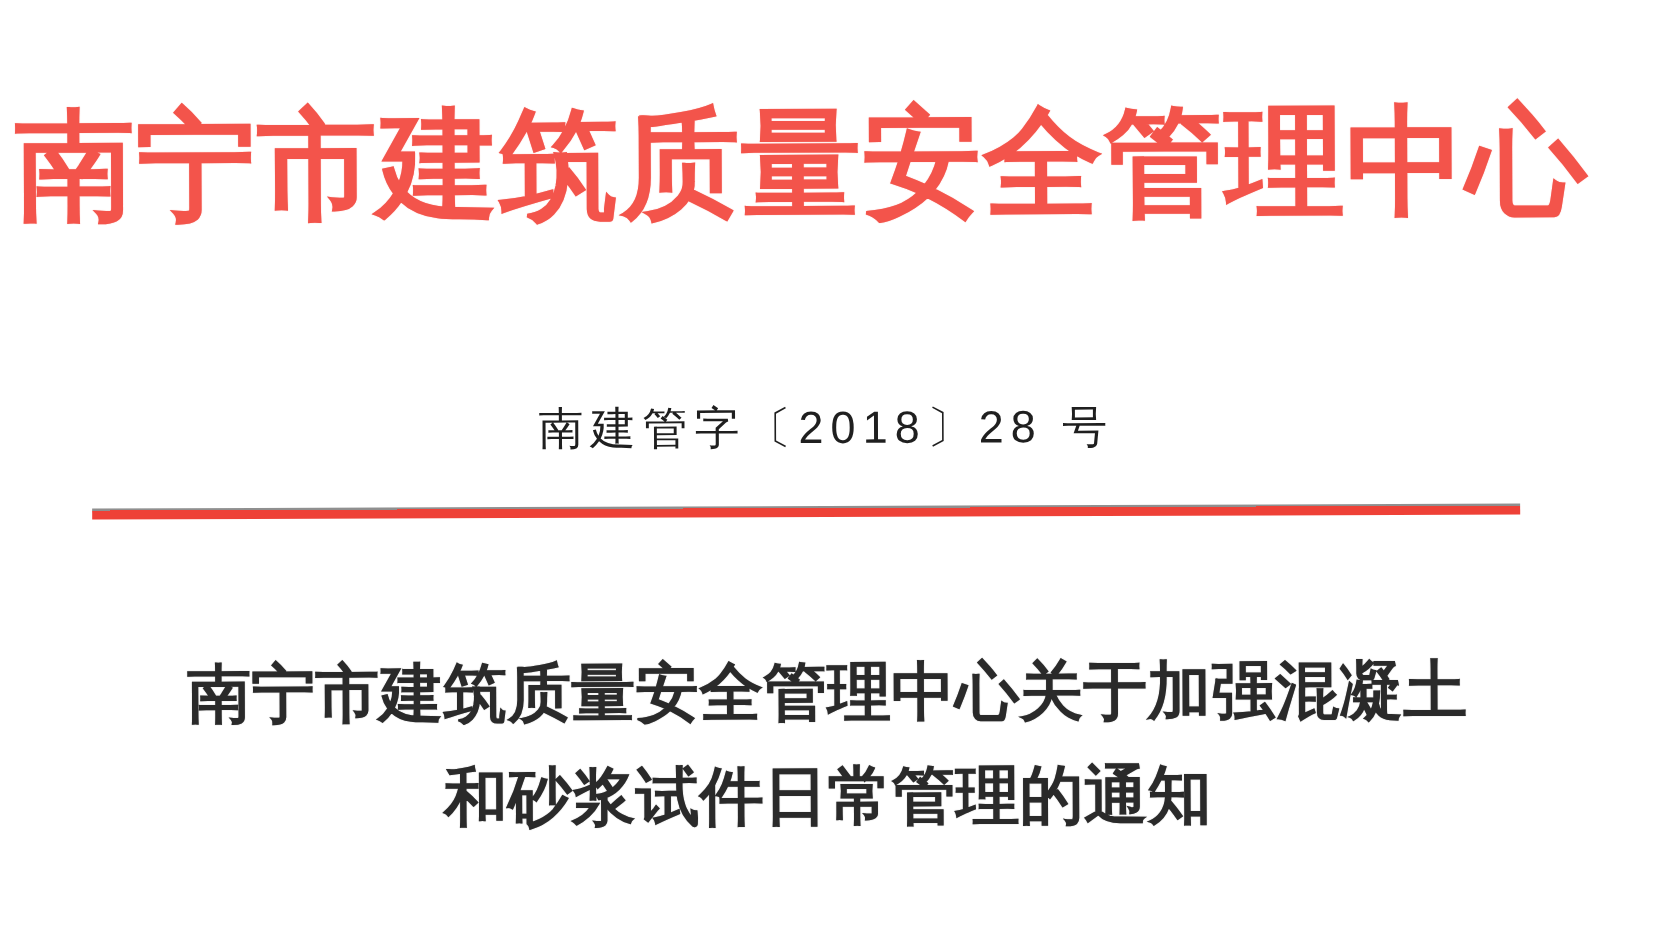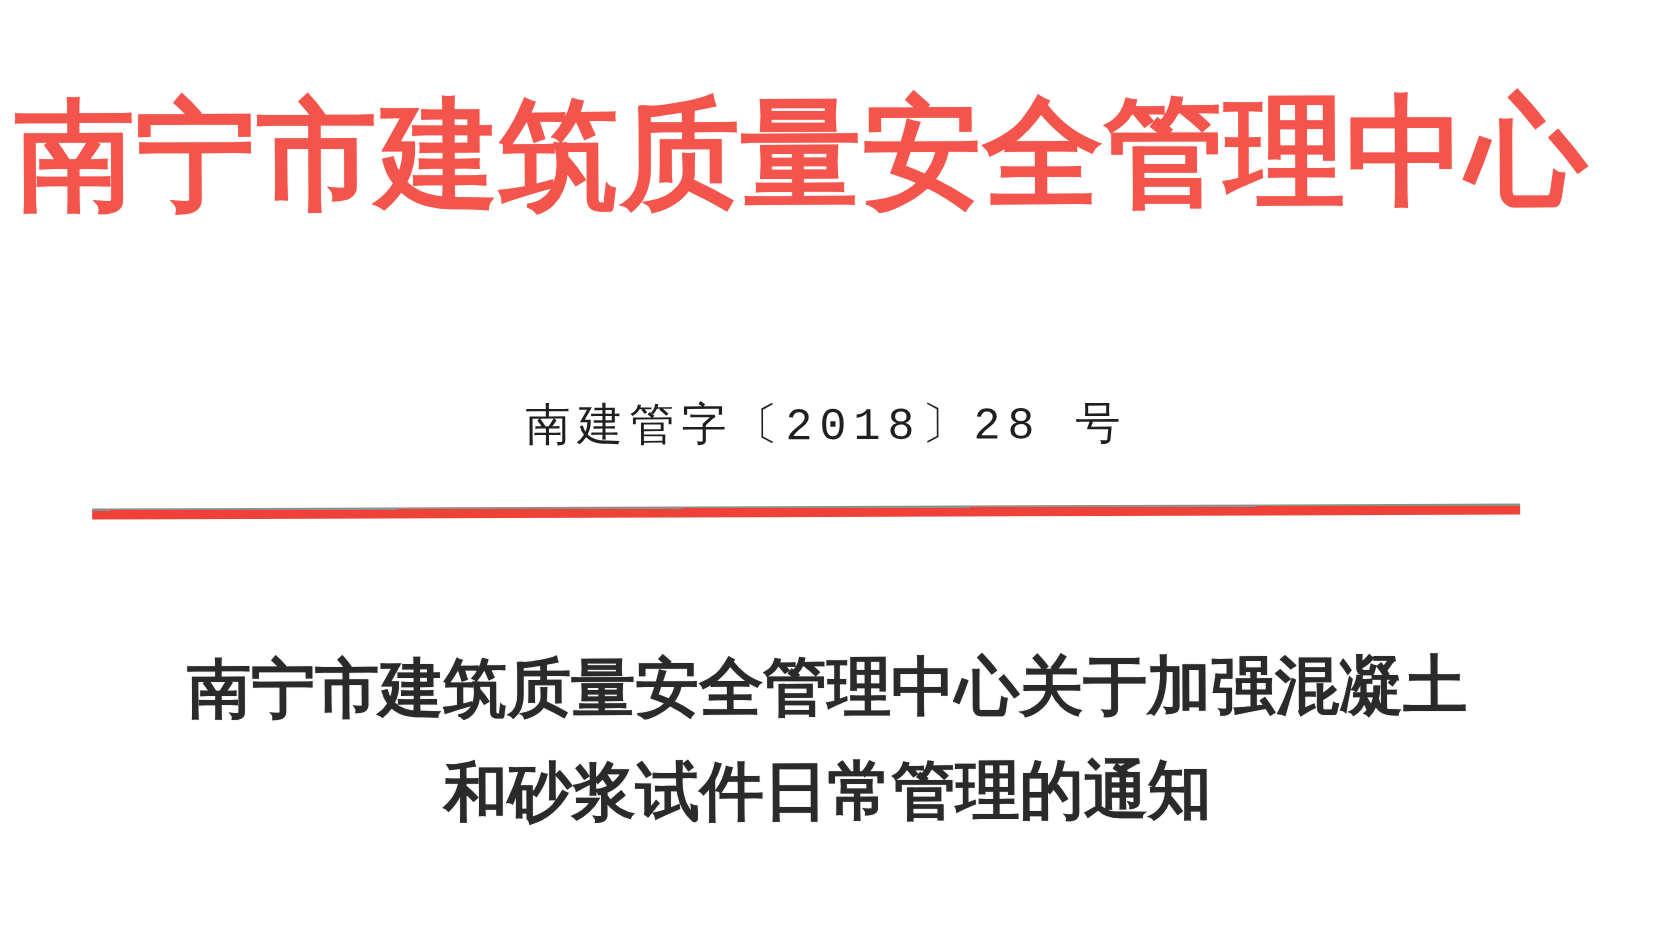--- a/index.html
+++ b/index.html
@@ -6,21 +6,21 @@
     margin: 0;
     padding: 0;
     background: #ffffff;
   }
   .page {
     position: relative;
     width: 1653px;
     height: 931px;
     background: var(--page-background, #ffffff);
     overflow: hidden;
-    font-family: Liberation Mono, monospace;
+    font-family: Liberation Sans, sans-serif;
   }
   
   .tilt {
     position: absolute;
     inset: 0;
     transform: rotate(-0.2deg);
     transform-origin: 50% 50%;
   }
   .masthead {
     position: absolute;

